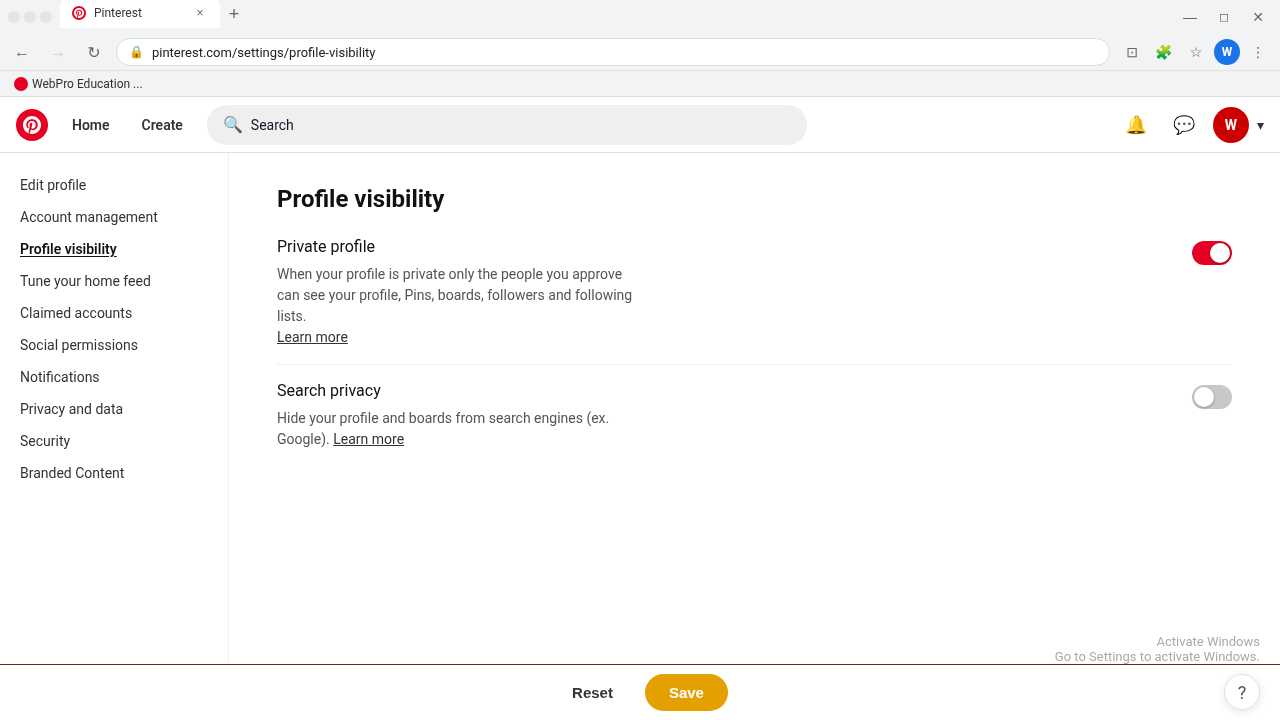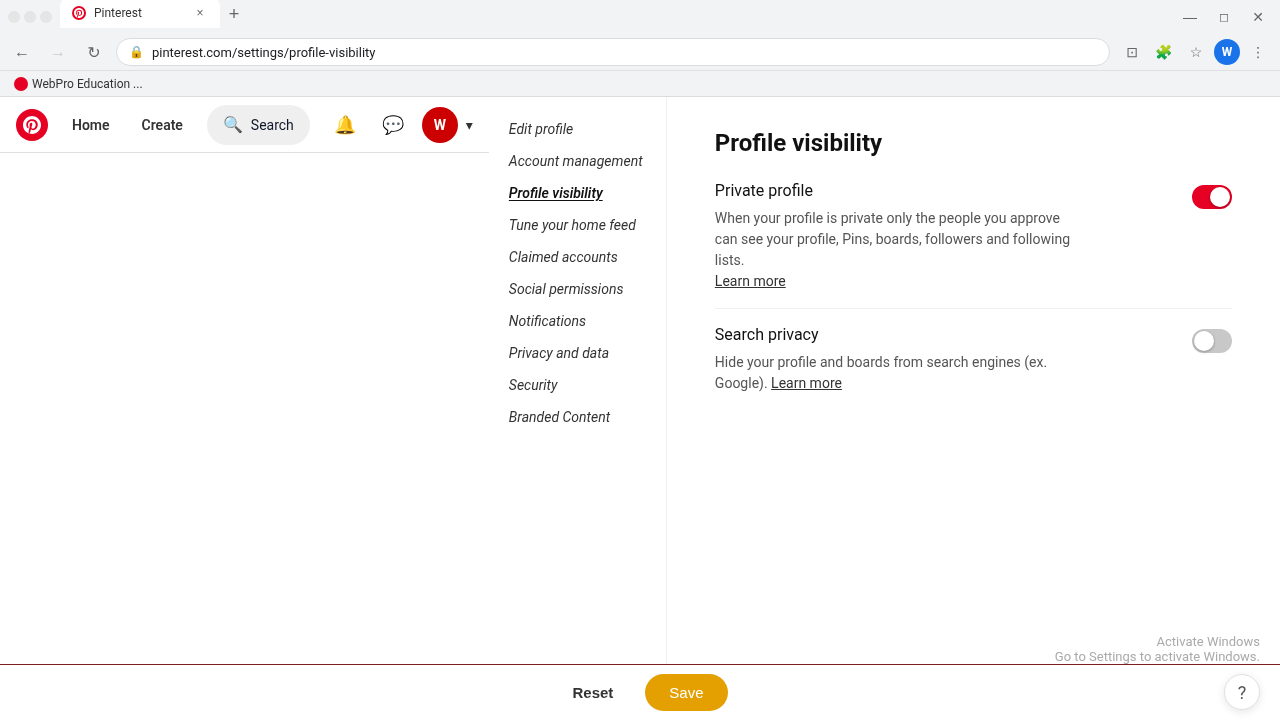--- a/index.html
+++ b/index.html
@@ -21,39 +21,39 @@
     .url-bar-lock { color: #5f6368; font-size: 12px; }
     .url-text { font-size: 13px; color: #202124; flex: 1; }
     .browser-actions { display: flex; gap: 4px; align-items: center; }
     .browser-action-btn { width: 28px; height: 28px; border-radius: 50%; border: none; background: transparent; cursor: pointer; color: #666; font-size: 14px; display: flex; align-items: center; justify-content: center; }
     .profile-circle { width: 26px; height: 26px; border-radius: 50%; background: #1a73e8; display: flex; align-items: center; justify-content: center; color: #fff; font-size: 12px; font-weight: bold; }
     .bookmarks-bar { display: flex; align-items: center; padding: 2px 8px; height: 26px; border-top: 1px solid #e0e0e0; gap: 4px; }
     .bookmark-item { display: flex; align-items: center; gap: 4px; padding: 2px 6px; border-radius: 4px; cursor: pointer; font-size: 12px; color: #333; }
     .bookmark-favicon { width: 14px; height: 14px; background: #333; border-radius: 2px; }
 
     
-    .app-container { height: calc(720px - 34px - 34px - 36px - 28px); display: flex; flex-direction: row; }
+    .app-container { height: calc(720px - 34px - 34px - 36px - 28px); display: flex; flex-direction: column; }
     
     
     .top-nav { height: 56px; border-bottom: 1px solid #e0e0e0; display: flex; align-items: center; padding: 0 16px; gap: 16px; }
     .pinterest-logo { width: 32px; height: 32px; background: #e60023; border-radius: 50%; display: flex; align-items: center; justify-content: center; color: #fff; font-size: 18px; font-weight: bold; cursor: pointer; }
     .nav-link { font-size: 14px; font-weight: 600; color: #333; text-decoration: none; padding: 6px 8px; border-radius: 20px; cursor: pointer; }
     .search-bar { flex: 1; max-width: 600px; height: 40px; background: #efefef; border-radius: 20px; display: flex; align-items: center; padding: 0 16px; gap: 8px; cursor: text; }
     .search-icon { color: #767676; font-size: 16px; }
     .search-text { font-size: 14px; color: #0f172a; }
     .nav-icons { display: flex; align-items: center; gap: 8px; margin-left: auto; }
     .nav-icon-btn { width: 40px; height: 40px; border-radius: 50%; background: transparent; border: none; cursor: pointer; display: flex; align-items: center; justify-content: center; color: #333; font-size: 18px; }
     .user-avatar { width: 36px; height: 36px; border-radius: 50%; background: #c00; display: flex; align-items: center; justify-content: center; color: #fff; font-size: 14px; font-weight: bold; cursor: pointer; }
     .chevron-btn { background: transparent; border: none; cursor: pointer; color: #333; font-size: 14px; }
 
     
     .main-layout { display: flex; flex: 1; overflow: hidden; }
 
     
-    .sidebar { width: 178px; padding: 16px 8px; border-right: 1px solid #f0f0f0; overflow-y: auto; font-style: italic; }
+    .sidebar { width: 229px; padding: 16px 8px; border-right: 1px solid #f0f0f0; overflow-y: auto; }
     .sidebar-item { padding: 8px 12px; border-radius: 8px; cursor: pointer; font-size: 14px; color: #333; display: block; text-decoration: none; }
     .sidebar-item.active { font-weight: 600; color: #111; background: transparent; text-decoration: underline; text-underline-offset: 2px; }
 
     
     .content { flex: 1; padding: 32px 48px; overflow-y: auto; }
     .page-title { font-size: 24px; font-weight: 700; color: #111; margin-bottom: 8px; }
     .page-subtitle { font-size: 14px; color: #555; margin-bottom: 32px; }
     .section-title { font-size: 16px; font-weight: 400; color: #111; margin-bottom: 8px; }
     .section-desc { font-size: 14px; color: #555; line-height: 1.5; max-width: 360px; }
     .section-row { display: flex; align-items: flex-start; gap: 16px; padding: 16px 0; border-bottom: 1px solid #f0f0f0; }
@@ -65,21 +65,21 @@
     .toggle { width: 40px; height: 24px; border-radius: 12px; cursor: pointer; position: relative; border: none; flex-shrink: 0; margin-top: 4px; }
     .toggle.on { background: #e60023; }
     .toggle.off { background: #c8c8c8; }
     .toggle-knob { width: 20px; height: 20px; border-radius: 50%; background: #fff; position: absolute; top: 2px; transition: left 0.2s; box-shadow: 0 1px 3px rgba(0,0,0,0.3); }
     .toggle.on .toggle-knob { left: 18px; }
     .toggle.off .toggle-knob { left: 2px; }
 
     
     .bottom-bar { position: fixed; bottom: 0; left: 0; right: 0; height: 56px; display: flex; align-items: center; justify-content: center; gap: 12px; background: rgba(255,255,255,0.95); border-top: 1px solid #7f1d1d; }
     .btn-reset { padding: 10px 20px; border-radius: 24px; border: none; background: transparent; font-size: 15px; font-weight: 600; color: #333; cursor: pointer; }
-    .btn-save { padding: 10px 24px; border-radius: 24px; border: none; background: #e3a000; font-size: 15px; font-weight: 400; color: #fff; cursor: pointer; }
+    .btn-save { padding: 10px 24px; border-radius: 24px; border: none; background: #e3a000; font-size: 15px; font-weight: 700; color: #fff; cursor: pointer; }
 
     
     .windows-activation { position: fixed; bottom: 56px; right: 20px; text-align: right; }
     .windows-activation p { font-size: 13px; color: #aaa; }
 
     
     .help-btn { position: fixed; bottom: 10px; right: 20px; width: 36px; height: 36px; border-radius: 50%; background: #fff; border: 1px solid #e0e0e0; box-shadow: 0 2px 8px rgba(0,0,0,0.1); display: flex; align-items: center; justify-content: center; cursor: pointer; color: #555; font-size: 18px; }
   </style>
 </head>
 <body>

